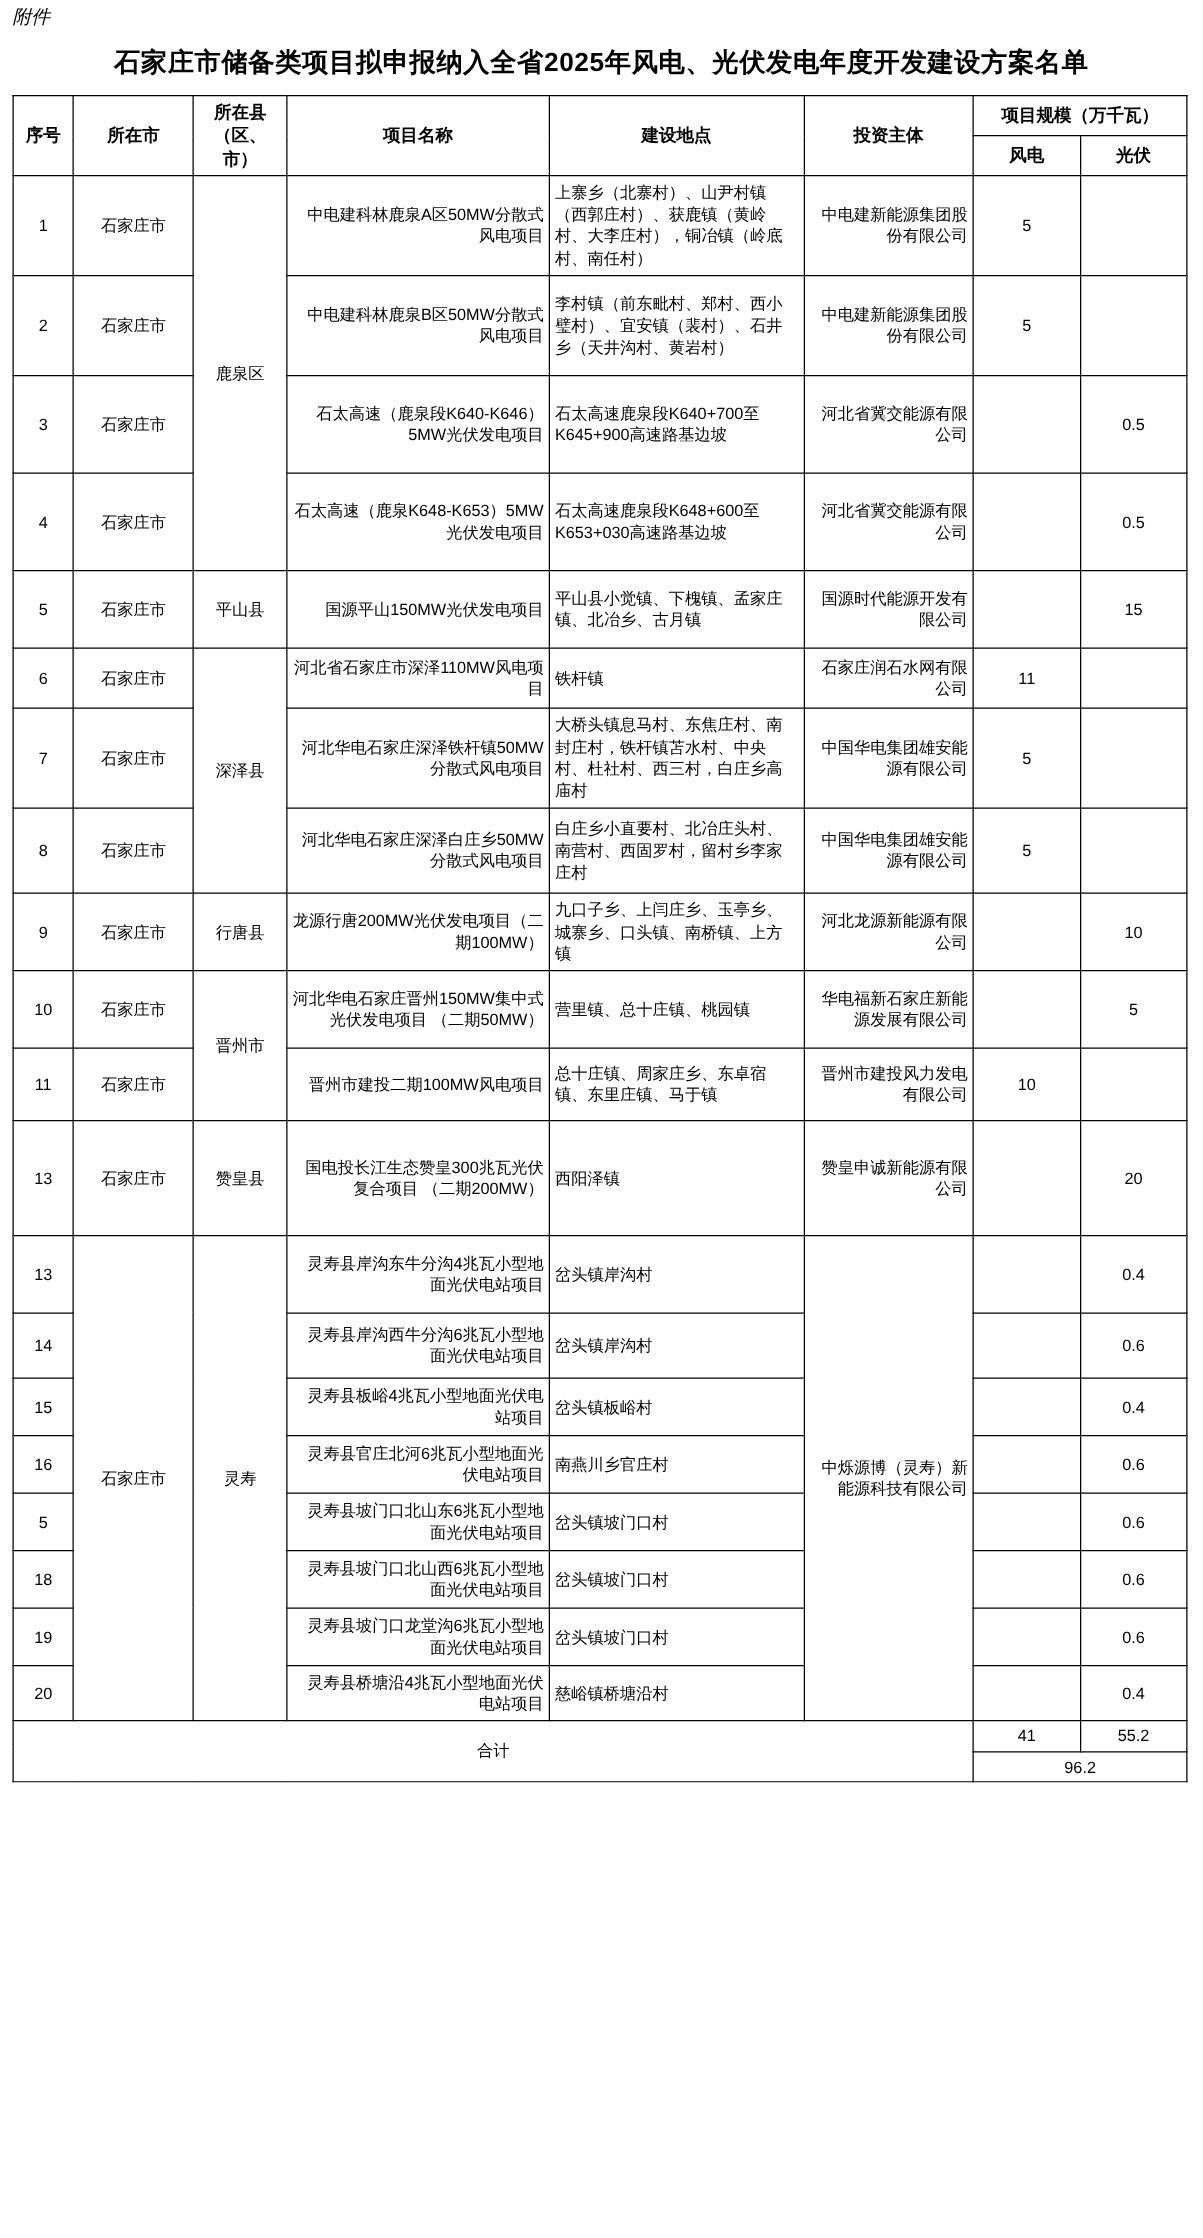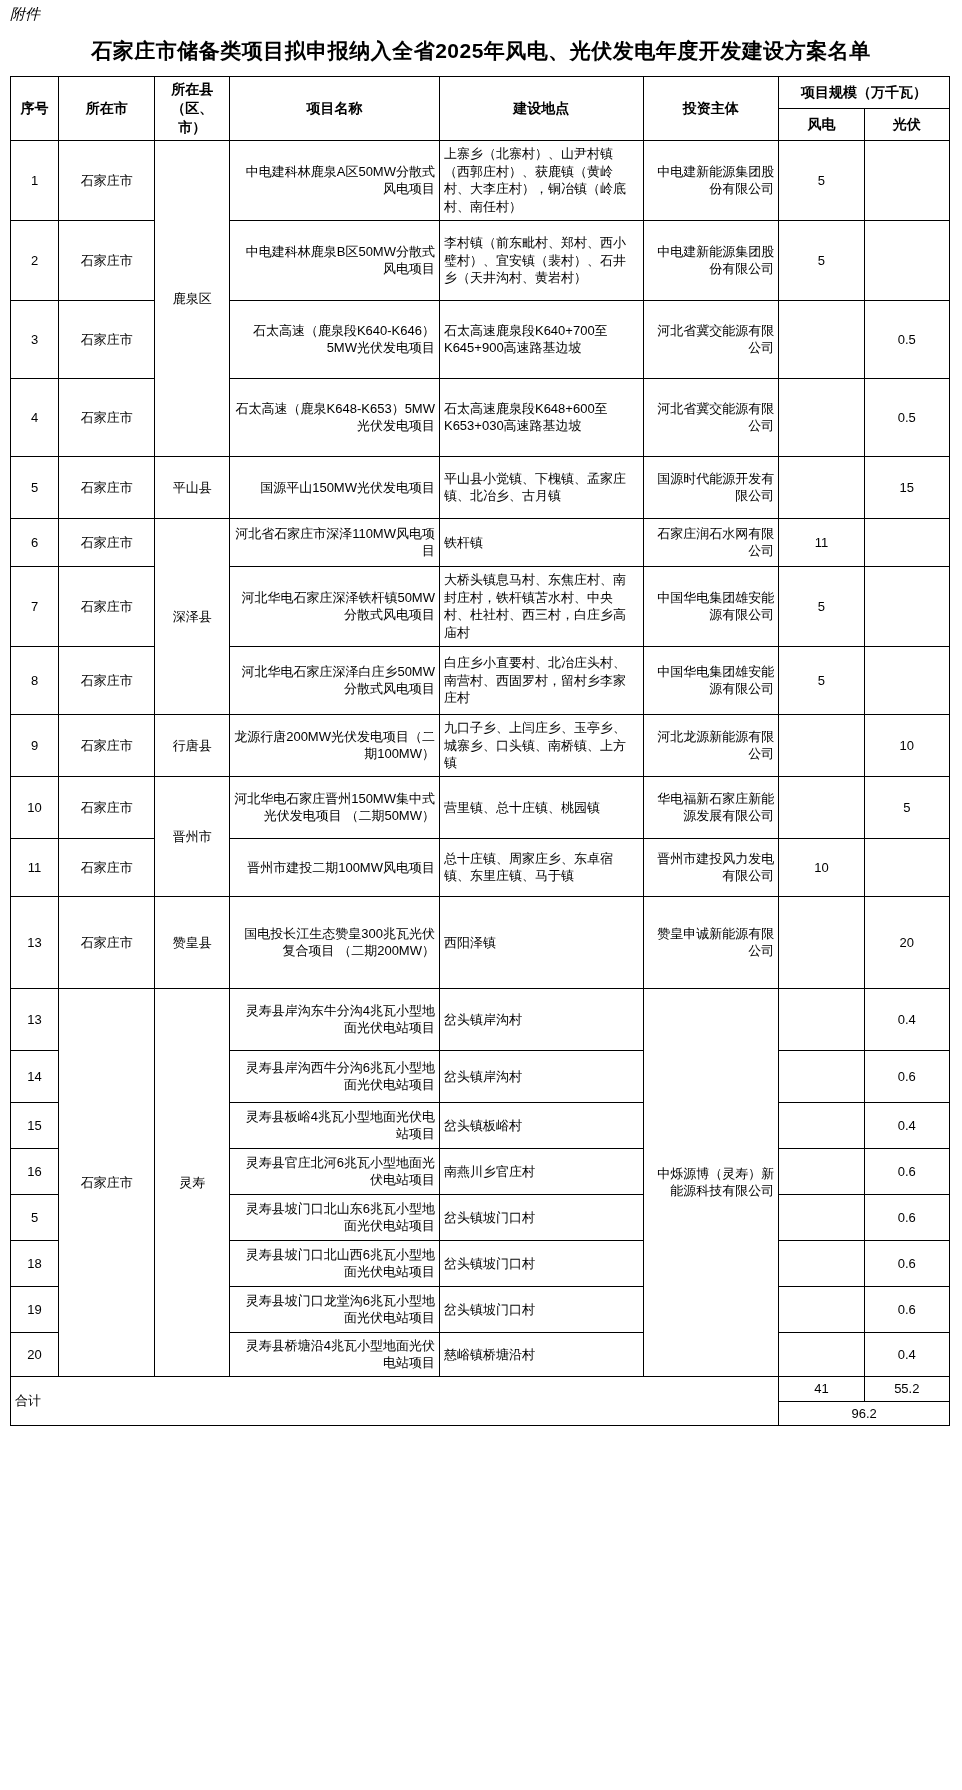--- a/index.html
+++ b/index.html
@@ -55,21 +55,21 @@
   }
   .c-num { text-align: center; }
   .c-city { text-align: center; }
   .c-county { text-align: center; }
   .c-name { text-align: right; padding-left: 6px; }
   .c-loc { text-align: left; padding-left: 6px; }
   .c-inv { text-align: right; padding-left: 6px; }
   .c-cap { text-align: center; }
   .center { text-align: left; }
   .total-label {
-    text-align: left;
+    text-align: center;
     font-size: 14px;
     font-family: Liberation Serif, serif;
   }
   col.w-num { width: 44px; }
   col.w-city { width: 88px; }
   col.w-county { width: 68px; }
   col.w-name { width: 192px; }
   col.w-loc { width: 186px; }
   col.w-inv { width: 124px; }
   col.w-wind { width: 78px; }

